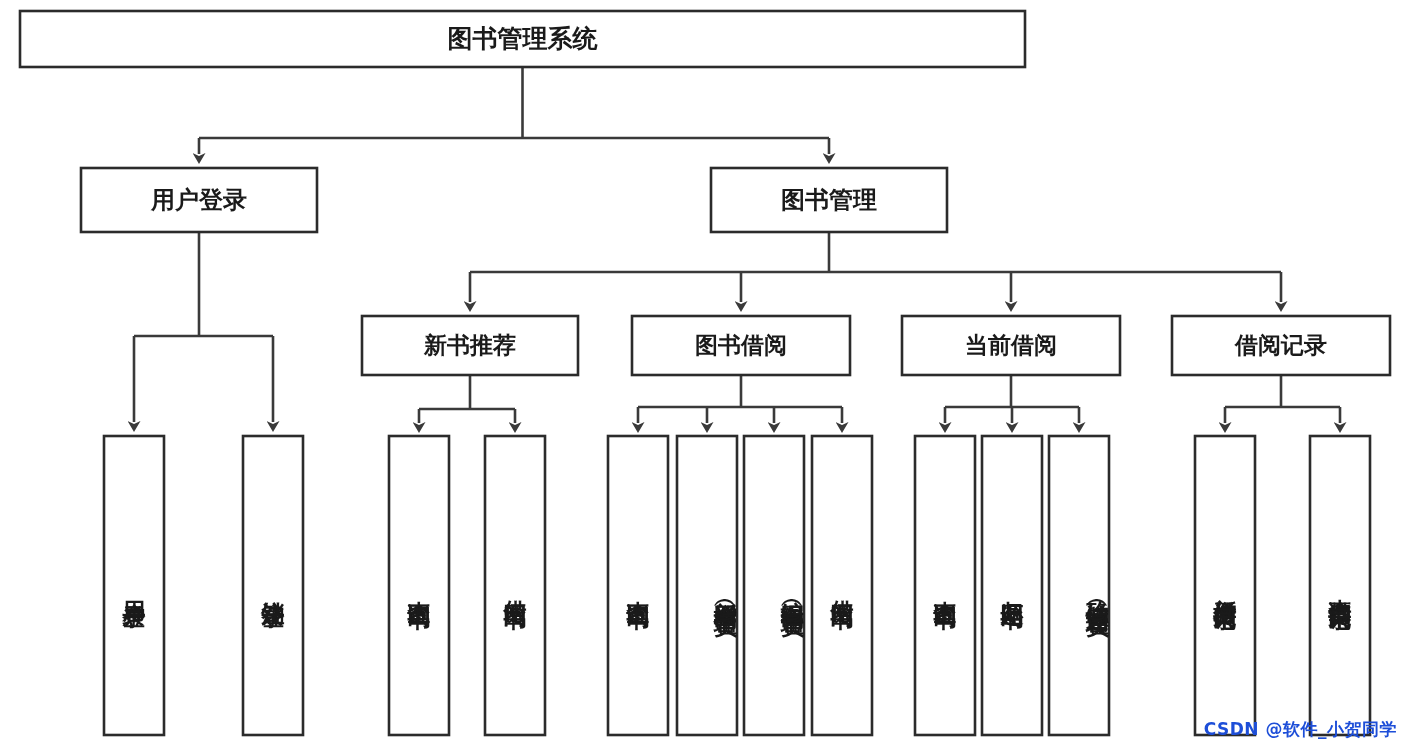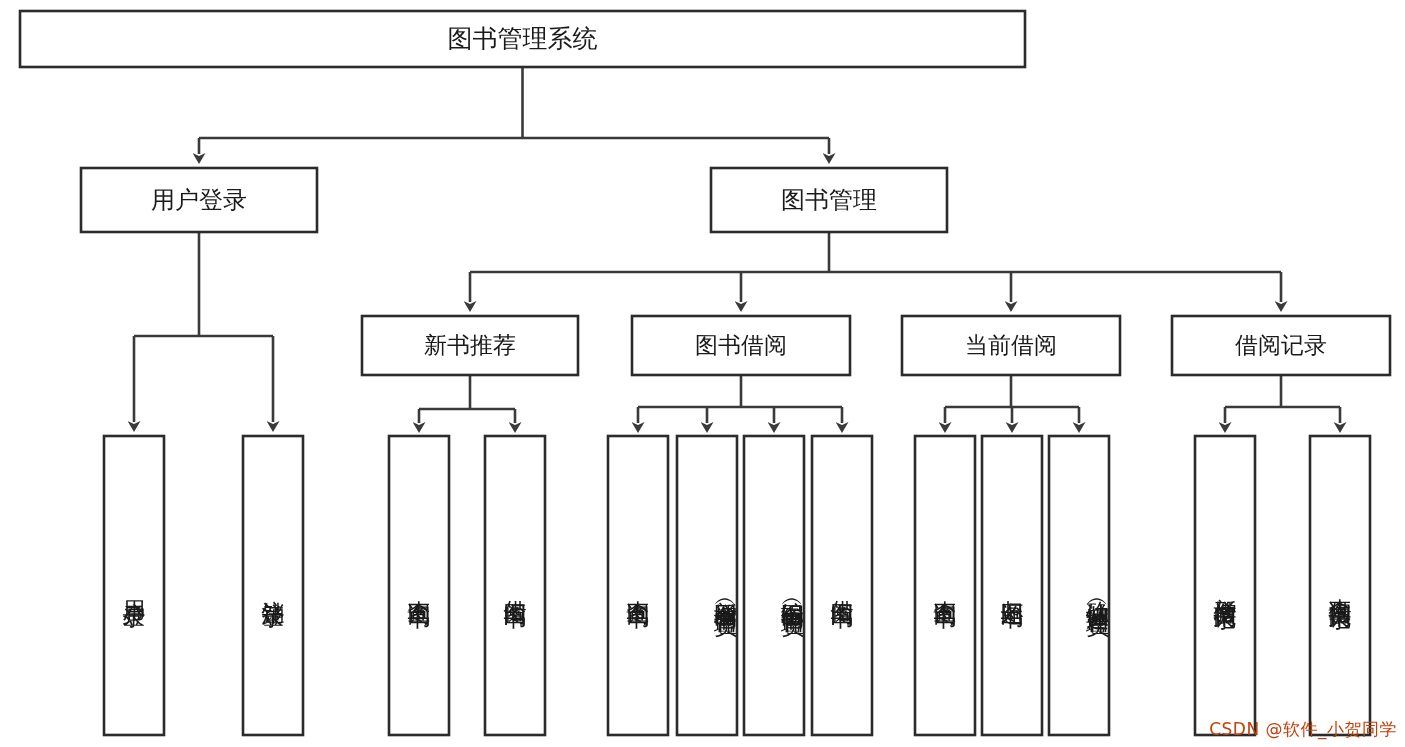--- a/index.html
+++ b/index.html
@@ -10,20 +10,21 @@
   body {
     width: 1405px;
     height: 747px;
     font-family: "DejaVu Sans", "Liberation Sans", sans-serif;
     overflow: hidden;
   }
   #diagram-root {
     position: relative;
     width: 1405px;
     height: 747px;
+    font-weight: bold;
   }
   svg#flow {
     position: absolute;
     top: 0;
     left: 0;
     width: 1405px;
     height: 747px;
   }
   .node-rect {
     fill: #ffffff;
@@ -60,21 +61,21 @@
     line-height: 1;
     white-space: nowrap;
     pointer-events: none;
   }
   #watermark {
     position: absolute;
     right: 8px;
     bottom: 6px;
     font-family: "DejaVu Sans", "Liberation Sans", sans-serif;
     font-size: 17px;
-    color: #c2410c;
+    color: #1d4ed8;
     letter-spacing: 0.5px;
     white-space: nowrap;
   }
 </style>
 </head>
 <body>
 
 <div id="diagram-root">
 
   <svg id="flow" viewBox="0 0 1405 747">

